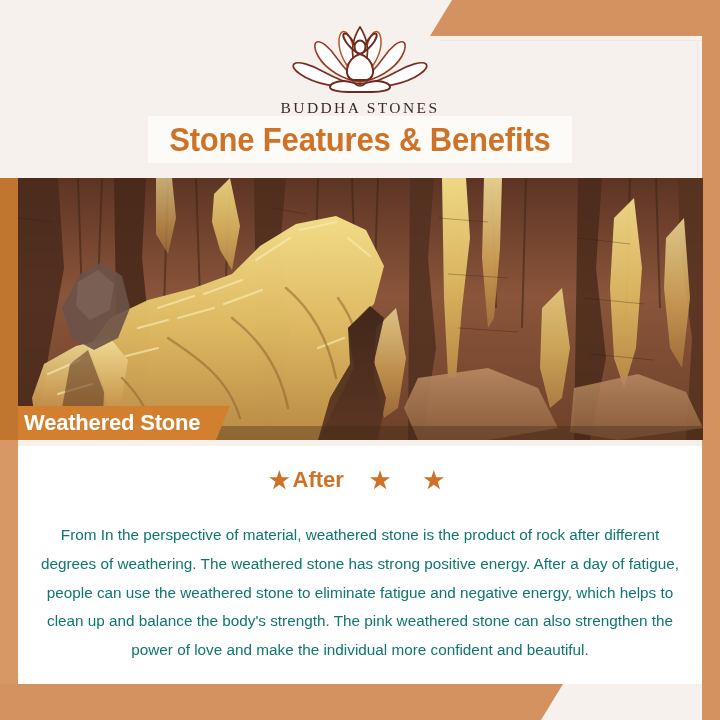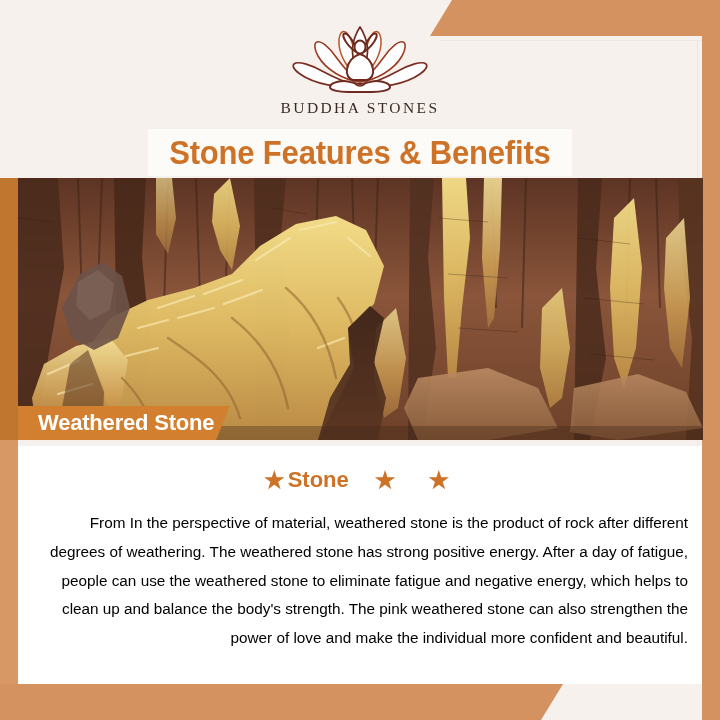--- a/index.html
+++ b/index.html
@@ -35,21 +35,21 @@
   .lotus{width:150px;height:72px;display:block;}
   .wordmark{
     margin-top:5px;
     font-family:"Liberation Serif", serif;
     font-size:15.5px;letter-spacing:2.4px;
     color:#3a2a23;font-weight:400;
   }
 
   
   .title-banner{
-    position:absolute;top:129px;left:148px;width:424px;height:47px;
+    position:absolute;top:116px;left:148px;width:424px;height:47px;
     background:#fdfbf8;
     display:flex;align-items:center;justify-content:center;text-align:center;
   }
   .title-text{
     font-size:33px;font-weight:bold;color:#cd7226;
     letter-spacing:-0.2px;
     transform:scaleX(0.94);
     white-space:nowrap;
     font-family:"Liberation Sans", sans-serif;
   }
@@ -62,43 +62,43 @@
   .hero svg{display:block;width:100%;height:100%;}
 
   .badge{
     position:absolute;left:18px;top:406px;height:34px;width:212px;
     background:#d2802f;
     clip-path:polygon(0 0,100% 0,calc(100% - 14px) 100%,0 100%);
     display:flex;align-items:center;
   }
   .badge-text{
     color:#ffffff;font-size:22px;font-weight:bold;
-    padding-left:20px;letter-spacing:-0.2px;
+    padding-left:6px;letter-spacing:-0.2px;
     font-family:"Liberation Sans", sans-serif;
   }
 
   
   .card{
     position:absolute;top:446px;left:18px;right:18px;bottom:36px;
     background:#ffffff;
   }
   .features{
     display:flex;justify-content:center;align-items:center;
     gap:26px;padding-top:21px;
   }
   .feature{display:flex;align-items:center;color:#cd7226;
     font-size:22px;font-weight:bold;white-space:nowrap;}
   .feature .star{font-size:23px;margin-right:3px;line-height:1;}
   .feature.gap-wide .star{margin-right:7px;}
 
   .body-text{
-    margin:16px 14px 0 14px;
+    margin:28px 14px 0 14px;
     font-size:15.3px;line-height:1.88;
-    color:#000000;
-    text-align:right;
+    color:#0f766e;
+    text-align:center;
     font-family:"Liberation Sans", sans-serif;
   }
 </style>
 </head>
 <body>
 
 <div class="page">
 
   <div class="band band-top"></div>
   <div class="band band-right"></div>
@@ -273,21 +273,21 @@
   </div>
 
   <div class="badge">
     <span class="badge-text">Weathered Stone</span>
   </div>
 
   <div class="card">
     <div class="features">
       <div class="feature">
         <span class="star">★</span>
-        <span>Stone</span>
+        <span>After</span>
       </div>
       <div class="feature gap-wide">
         <span class="star">★</span>
       </div>
       <div class="feature gap-wide">
         <span class="star">★</span>
       </div>
     </div>
 
     <p class="body-text">From In the perspective of material, weathered stone is the product of rock after different degrees of weathering. The weathered stone has strong positive energy. After a day of fatigue, people can use the weathered stone to eliminate fatigue and negative energy, which helps to clean up and balance the body's strength. The pink weathered stone can also strengthen the power of love and make the individual more confident and beautiful.</p>

